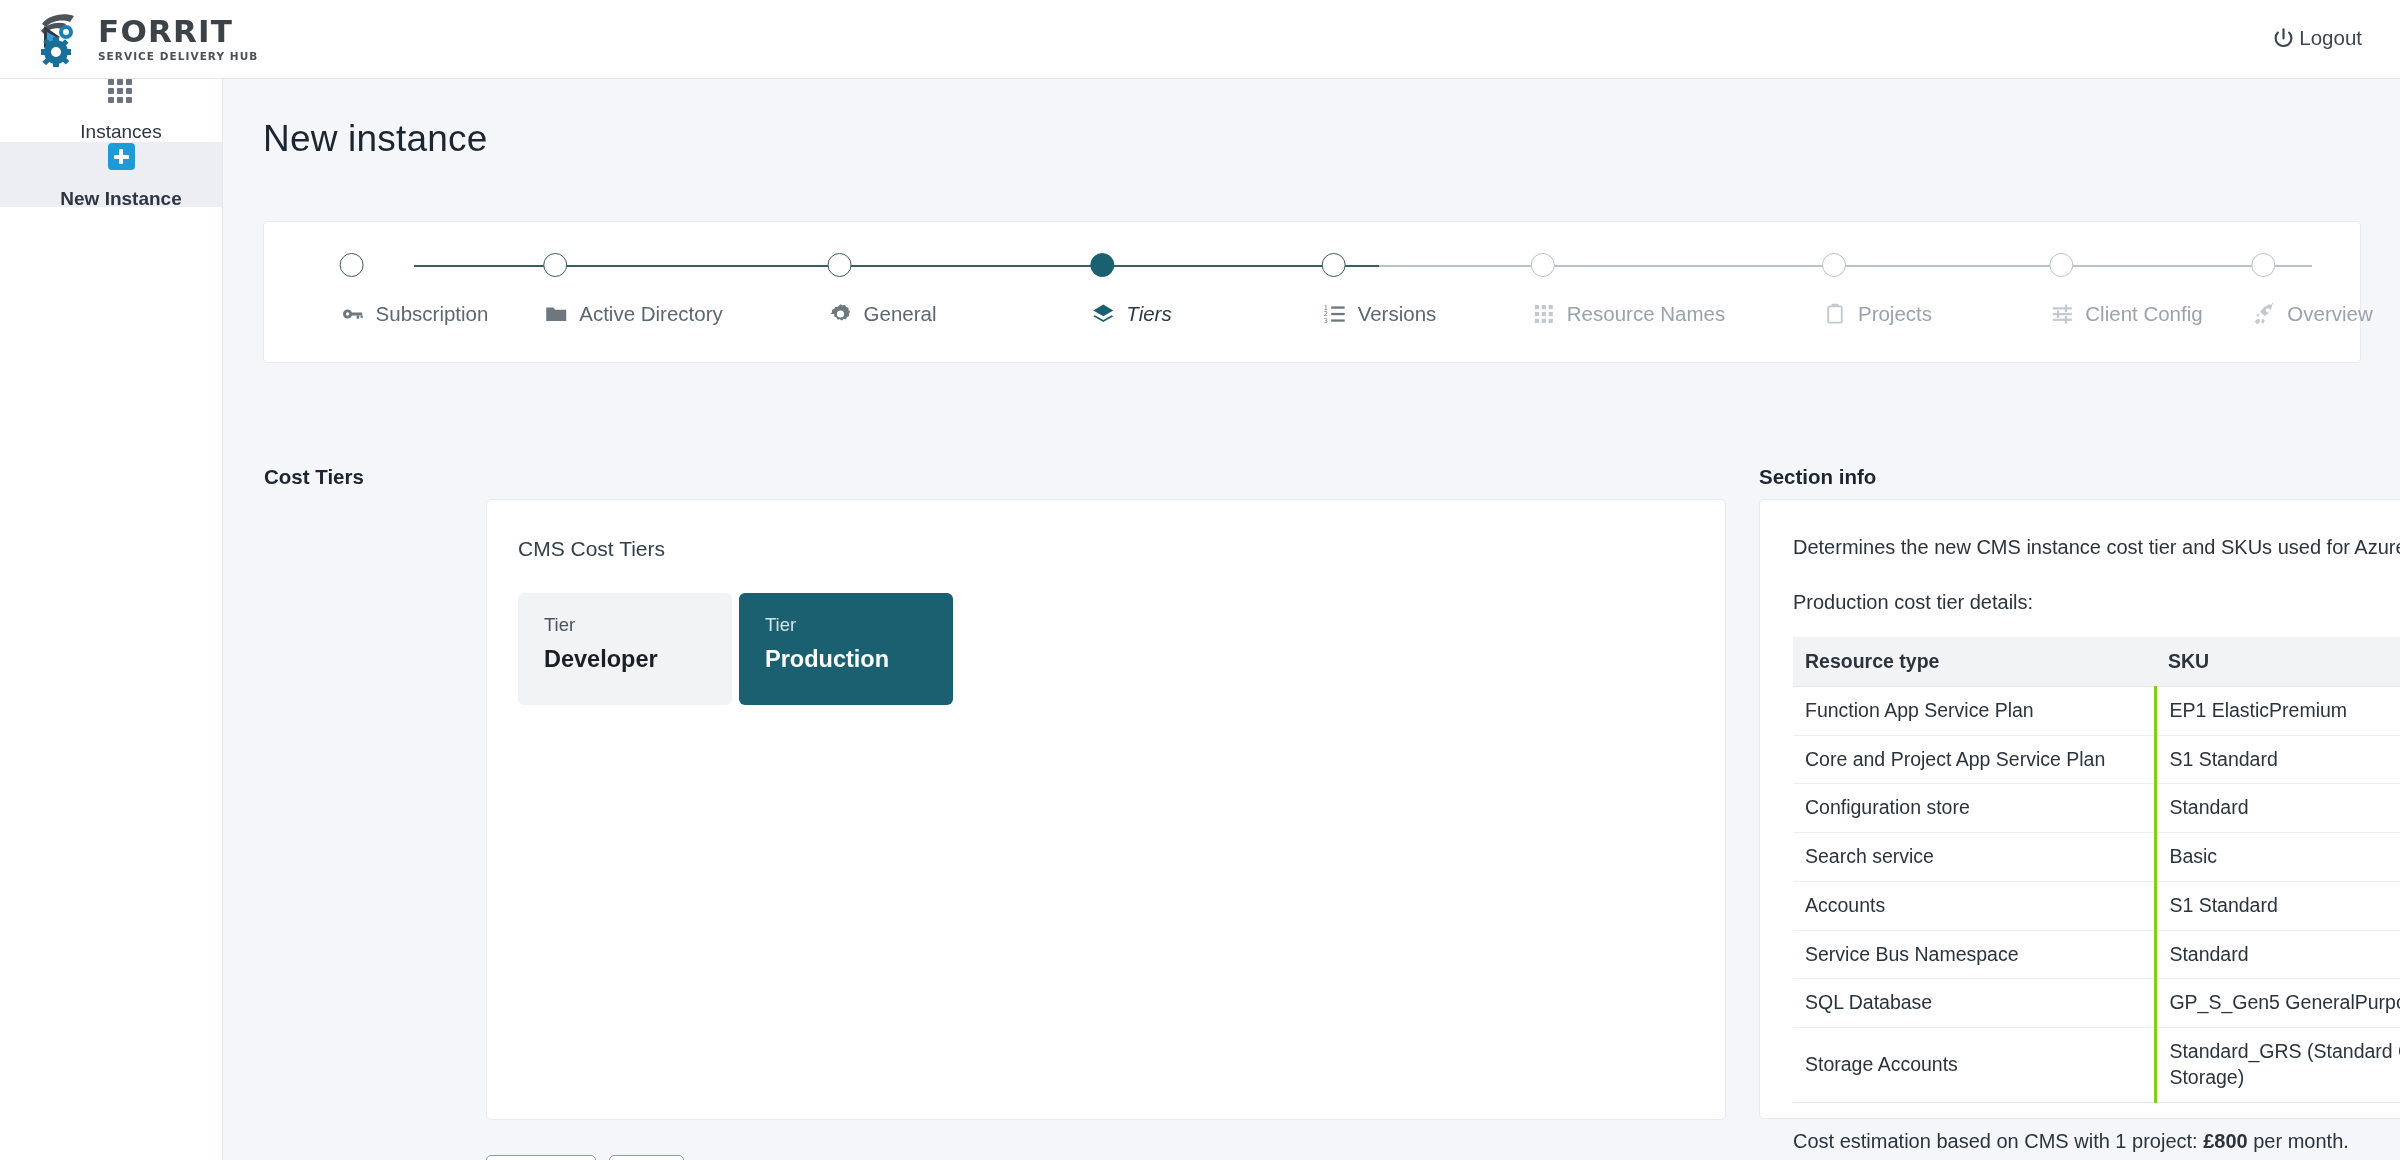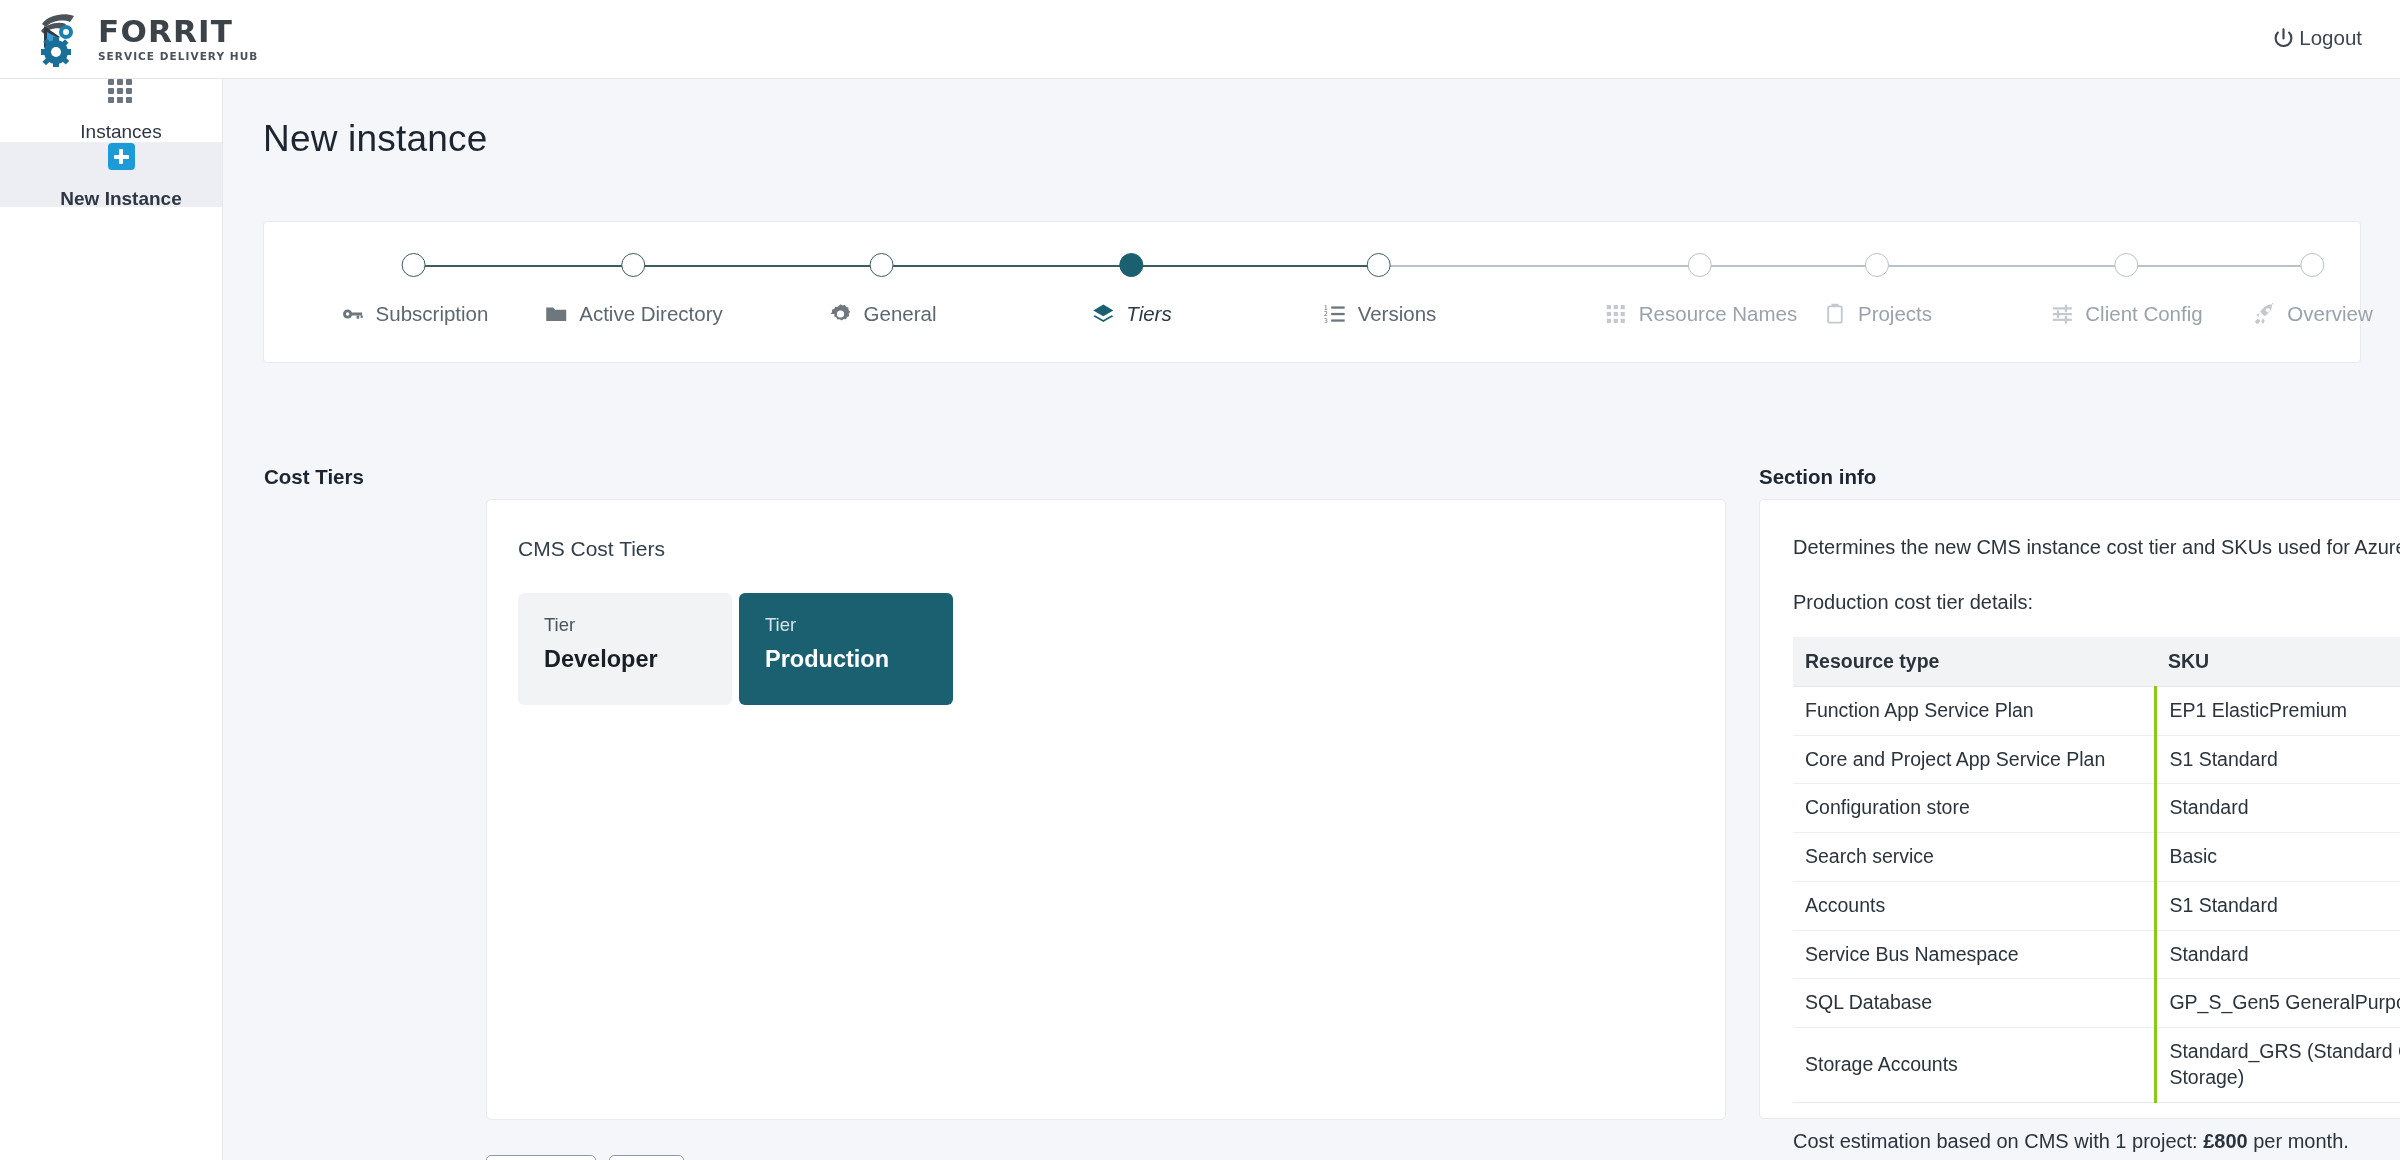--- a/index.html
+++ b/index.html
@@ -95,21 +95,21 @@
   .stepper {
     position: relative; width: 100%; height: 100%;
   }
   .track {
     position: absolute; top: 43px; height: 1.5px;
     background: #b9c2c9;
   }
   .track.done { background: #3b5c60; }
   .step {
     position: absolute; top: 0; transform: translateX(-50%);
-    display: flex; flex-direction: column; align-items: center;
+    display: flex; flex-direction: column; 
     cursor: pointer;
   }
   .circle {
     width: 24px; height: 24px; border-radius: 50%;
     background: #ffffff; border: 1.6px solid #b9c2c9;
     margin-top: 31px;
   }
   .step.done .circle { border-color: #3b5c60; }
   .step.current .circle { background: #1a6070; border-color: #1a6070; }
   .step-row {
@@ -321,21 +321,21 @@
               <rect x="8.5" y="17.4" width="13.5" height="2.3"></rect>
               <text x="1" y="7.6" font-size="6.6" font-family="DejaVu Sans, sans-serif" fill="#6f777e">1</text>
               <text x="1" y="14.2" font-size="6.6" font-family="DejaVu Sans, sans-serif" fill="#6f777e">2</text>
               <text x="1" y="20.8" font-size="6.6" font-family="DejaVu Sans, sans-serif" fill="#6f777e">3</text>
             </svg>
           </span>
           <span class="step-label">Versions</span>
         </div>
       </div>
 
-      <div class="step" style="left:1436px">
+      <div class="step" style="left:1364px">
         <div class="circle"></div>
         <div class="step-row">
           <span class="step-ic">
             <svg width="24" height="24" viewBox="0 0 24 24" fill="#c3c9ce">
               <rect x="3" y="3" width="4.2" height="4.2"></rect>
                 <rect x="9.9" y="3" width="4.2" height="4.2"></rect>
                 <rect x="16.8" y="3" width="4.2" height="4.2"></rect>
               <rect x="3" y="9.9" width="4.2" height="4.2"></rect>
                 <rect x="9.9" y="9.9" width="4.2" height="4.2"></rect>
                 <rect x="16.8" y="9.9" width="4.2" height="4.2"></rect>

